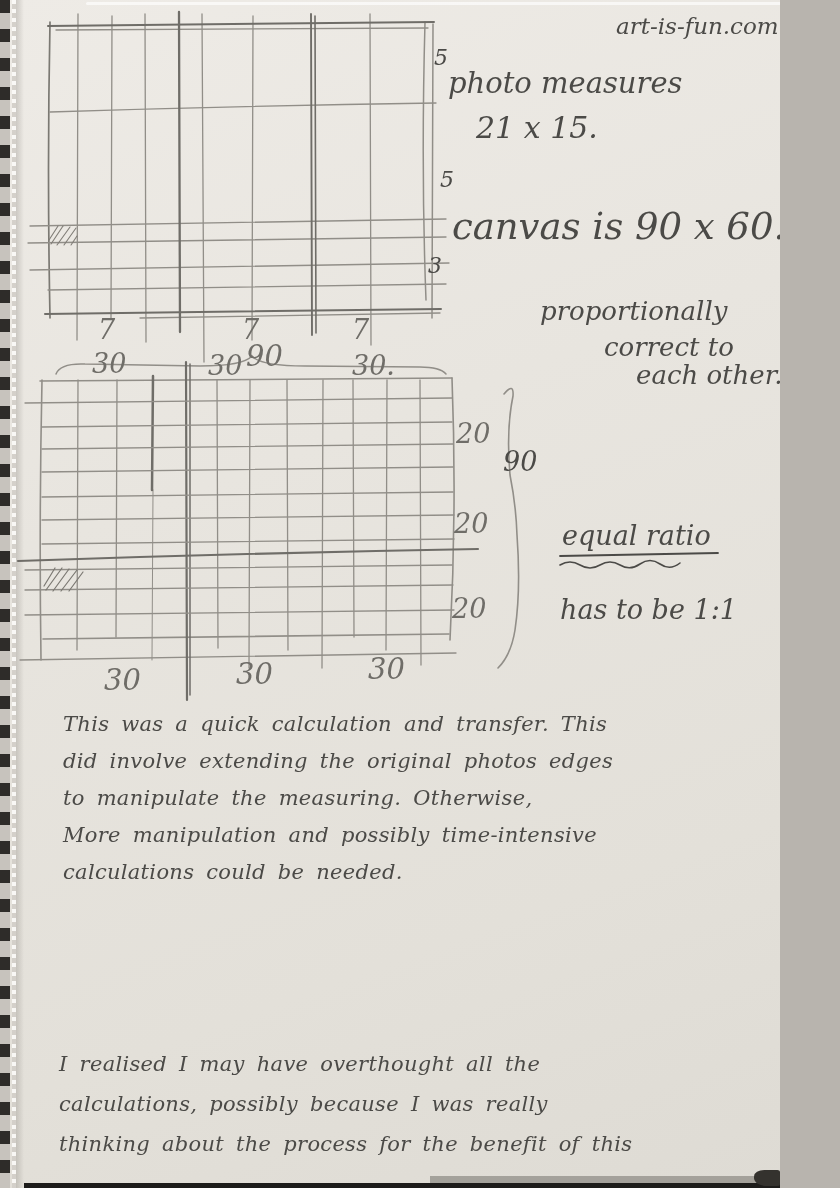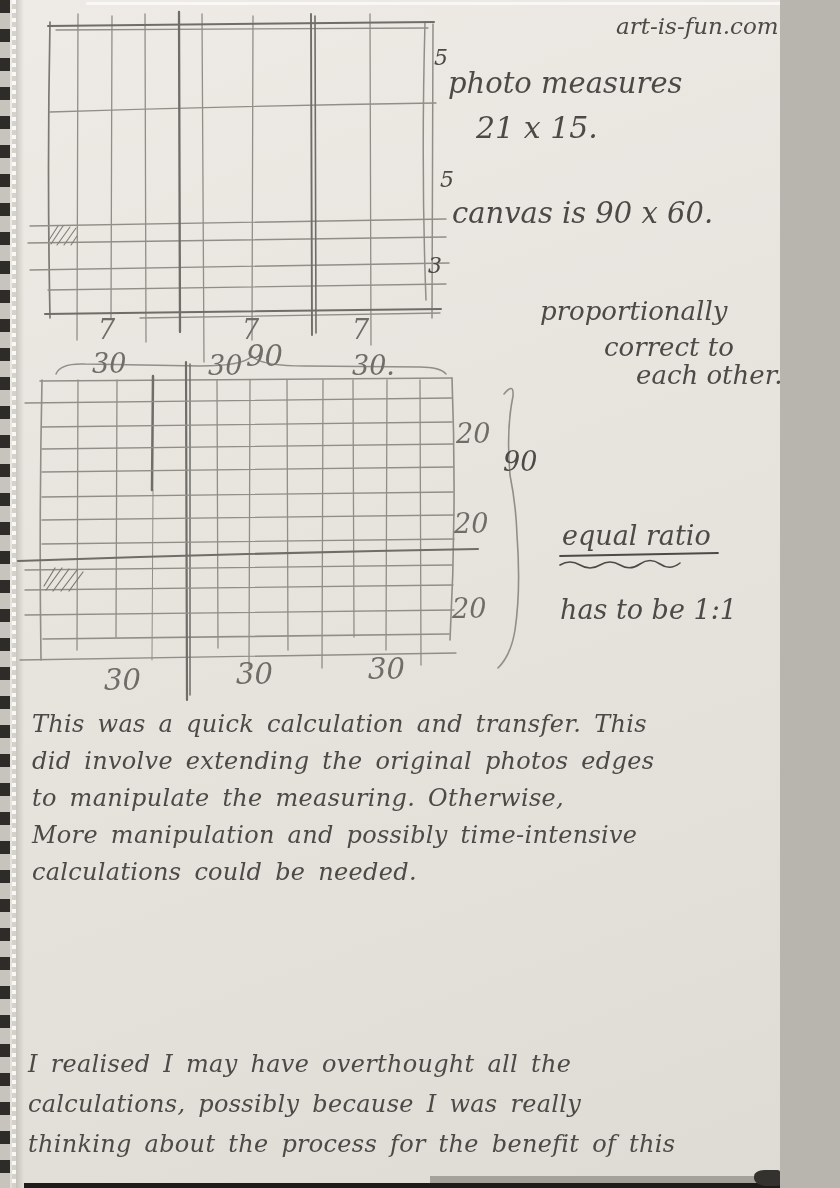--- a/index.html
+++ b/index.html
@@ -22,22 +22,22 @@
     background:linear-gradient(90deg,rgba(120,116,110,.28),rgba(120,116,110,0));}
   .page-top-edge{position:absolute;left:86px;top:2px;width:740px;height:3px;
     background:rgba(255,255,255,.65);border-radius:2px;}
   .page-bottom-bar{position:absolute;left:24px;bottom:0;right:0;height:5px;background:#1d1c1a;}
   .page-bottom-gray{position:absolute;right:0;bottom:5px;width:350px;height:7px;background:#908d87;opacity:.75;}
   .corner-blob{position:absolute;right:0;bottom:2px;width:26px;height:16px;background:#34322e;border-radius:40% 10% 10% 50%;}
 
   svg.sketch{position:absolute;left:0;top:0;}
   .lbl{position:absolute;font-style:italic;color:#4b4a47;white-space:nowrap;line-height:1.05;}
   .plbl{position:absolute;font-style:italic;color:#6f6d68;white-space:nowrap;line-height:1;}
-  .para{position:absolute;font-style:italic;color:#4b4a47;font-size:24px;line-height:37px;
-        letter-spacing:.3px;word-spacing:5px;white-space:nowrap;}
+  .para{position:absolute;font-style:italic;color:#4b4a47;font-size:21px;line-height:37px;
+        letter-spacing:.3px;word-spacing:5px;white-space:nowrap;margin-left:31px;}
 </style>
 </head>
 <body>
 
 <div class="page">
 
   <div class="edge-marks"></div>
   <div class="perf-line"></div>
   <div class="edge-shadow"></div>
   <div class="page-top-edge"></div>
@@ -134,21 +134,21 @@
   </svg>
 
   <div class="lbl" style="left:616px;top:14px;font-size:23px;">art-is-fun.com.</div>
 
   <div class="lbl" style="left:434px;top:46px;font-size:22px;">5</div>
   <div class="lbl" style="left:440px;top:168px;font-size:22px;">5</div>
   <div class="lbl" style="left:428px;top:254px;font-size:22px;">3</div>
 
   <div class="lbl" style="left:448px;top:68px;font-size:29px;">photo measures</div>
   <div class="lbl" style="left:452px;top:112px;font-size:30px;margin-left:24px;">21 x 15.</div>
-  <div class="lbl" style="left:452px;top:198px;font-size:29px;">canvas is 90 x 60.</div>
+  <div class="lbl" style="left:452px;top:208px;font-size:37px;">canvas is 90 x 60.</div>
   <div class="lbl" style="left:540px;top:298px;font-size:26px;">proportionally</div>
   <div class="lbl" style="left:604px;top:334px;font-size:26px;">correct to</div>
   <div class="lbl" style="left:636px;top:362px;font-size:26px;">each other.</div>
 
   <div class="plbl" style="left:98px;top:316px;font-size:27px;">7</div>
   <div class="plbl" style="left:242px;top:316px;font-size:27px;">7</div>
   <div class="plbl" style="left:352px;top:316px;font-size:27px;">7</div>
 
   <div class="plbl" style="left:92px;top:350px;font-size:27px;">30</div>
   <div class="plbl" style="left:208px;top:352px;font-size:27px;">30</div>

